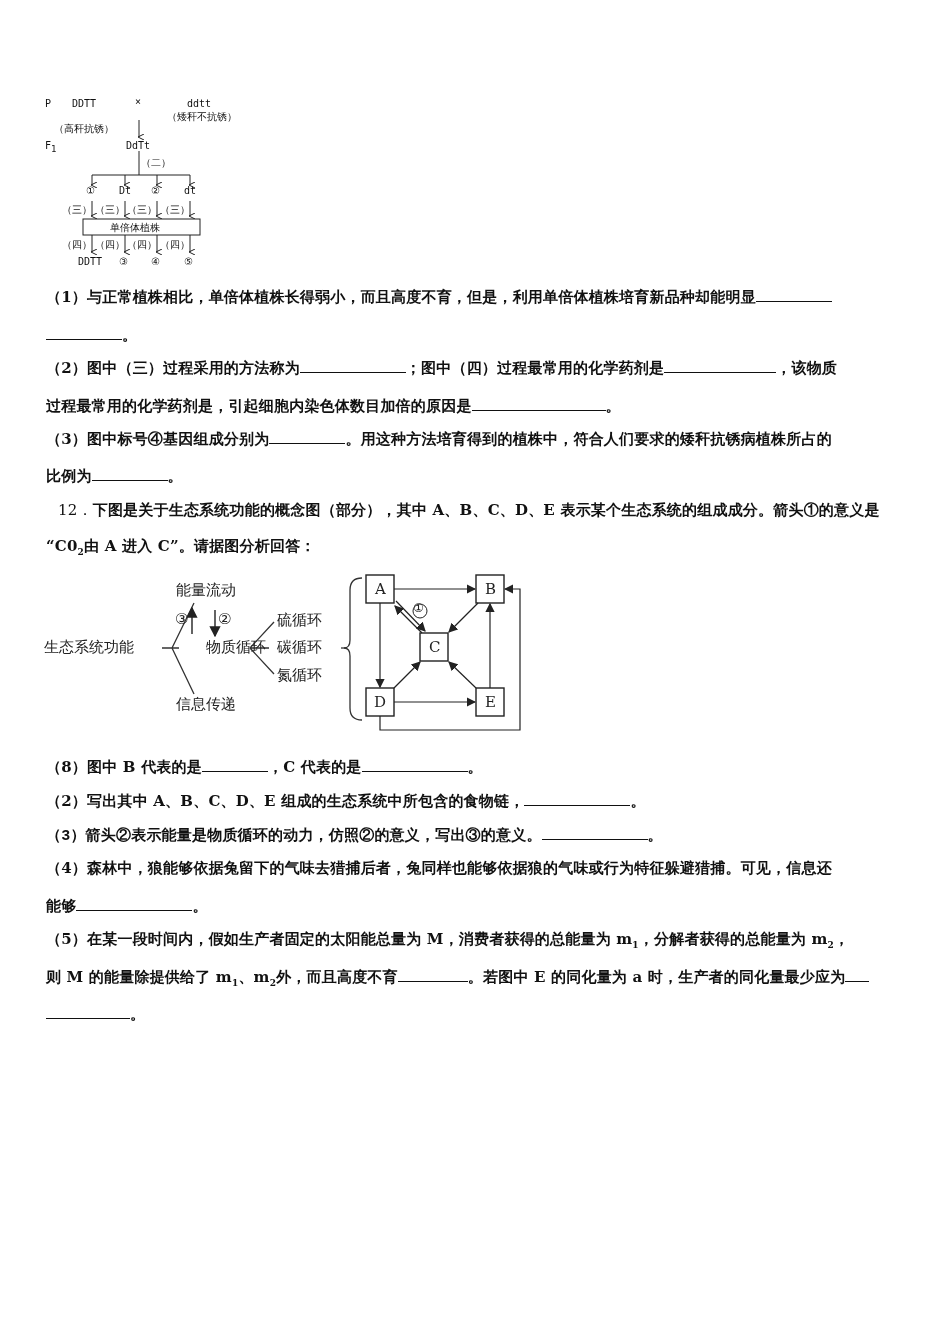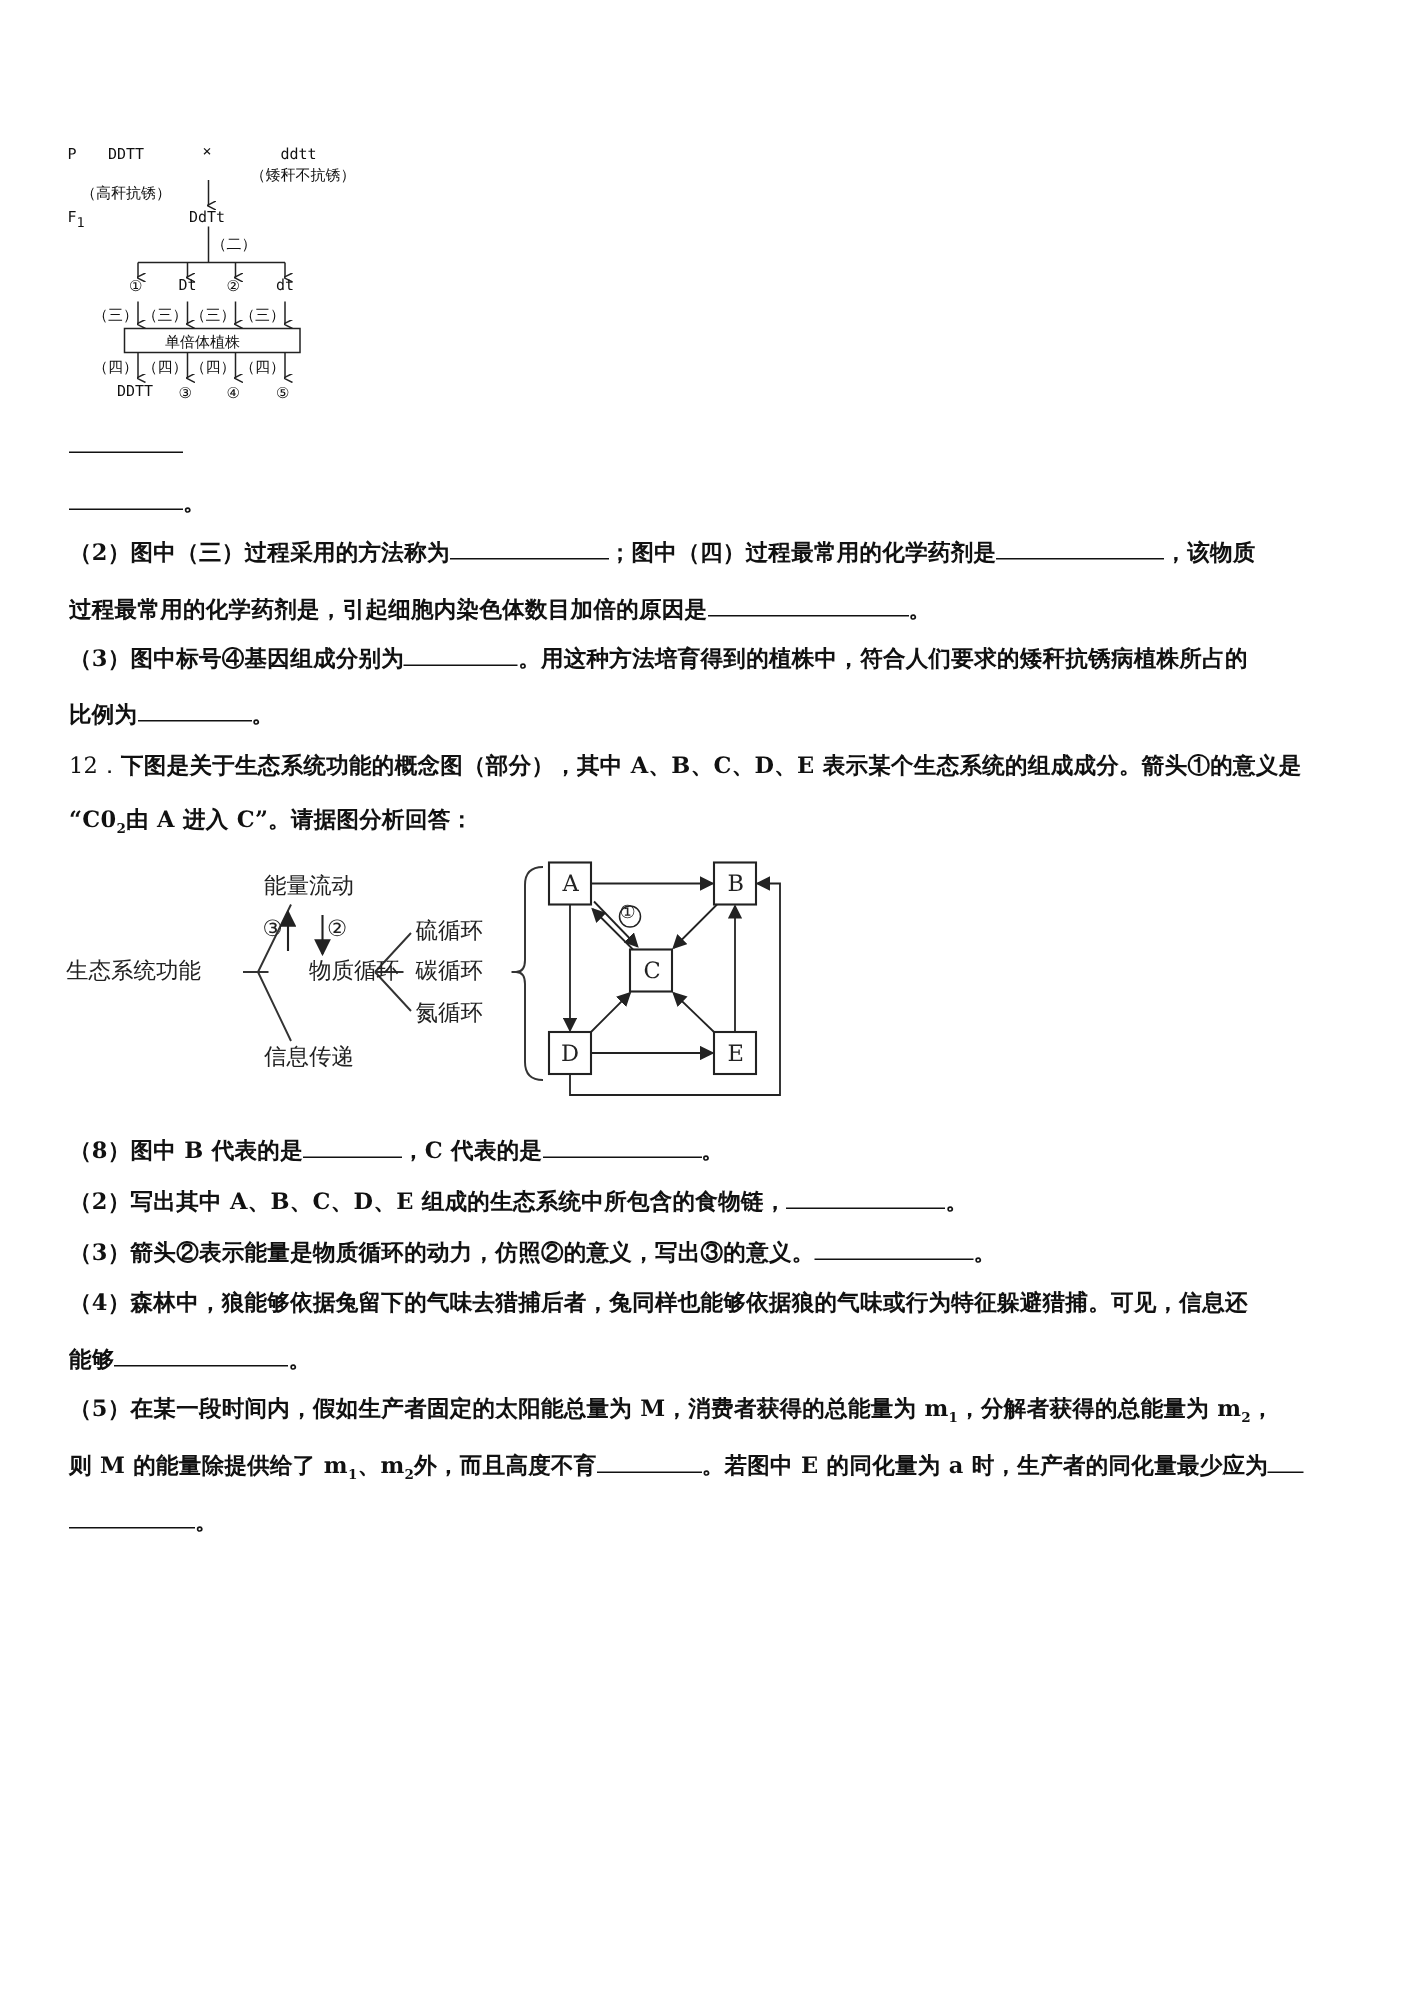--- a/index.html
+++ b/index.html
@@ -67,41 +67,41 @@
   <span class="abs" style="left:87px;top:143px;">（四）</span>
   <span class="abs" style="left:120px;top:143px;">（四）</span>
 
   <span class="abs" style="left:38px;top:161px;">DDTT</span>
   <span class="abs" style="left:79px;top:161px;">③</span>
   <span class="abs" style="left:111px;top:161px;">④</span>
   <span class="abs" style="left:144px;top:161px;">⑤</span>
 </div>
 
 <div class="line" style="top:287px;">
-  <span class="blank" style="width:76px;"></span>
+  <span>（1）与正常植株相比，单倍体植株长得弱小，而且高度不育，但是，利用单倍体植株培育新品种却能明显</span><span class="blank" style="width:76px;"></span>
 </div>
 <div class="line" style="top:325px;">
   <span class="blank" style="width:76px;"></span><span>。</span>
 </div>
 
 <div class="line" style="top:358px;">
   <span>（2）图中（三）过程采用的方法称为</span><span class="blank" style="width:106px;"></span><span>；图中（四）过程最常用的化学药剂是</span><span class="blank" style="width:112px;"></span><span>，该物质</span>
 </div>
 <div class="line" style="top:396px;">
   <span>过程最常用的化学药剂是，引起细胞内染色体数目加倍的原因是</span><span class="blank" style="width:134px;"></span><span>。</span>
 </div>
 
 <div class="line" style="top:429px;">
   <span>（3）图中标号④基因组成分别为</span><span class="blank" style="width:76px;"></span><span>。用这种方法培育得到的植株中，符合人们要求的矮秆抗锈病植株所占的</span>
 </div>
 <div class="line" style="top:466px;">
   <span>比例为</span><span class="blank" style="width:76px;"></span><span>。</span>
 </div>
 
-<div class="line" style="top:501px;">
+<div class="line" style="top:501px;margin-left:12px;">
   <span class="qnum">12．</span><span>下图是关于生态系统功能的概念图（部分），其中 A、B、C、D、E 表示某个生态系统的组成成分。箭头①的意义是</span>
 </div>
 <div class="line" style="top:537px;">
   <span>“C0</span><sub>2</sub><span>由 A 进入 C”。请据图分析回答：</span>
 </div>
 
 <div class="abs" style="left:44px;top:570px;width:490px;height:170px;font-family:'DejaVu Sans',sans-serif;font-size:15px;color:#222;">
   <svg class="abs" style="left:0;top:0;" width="490" height="170">
     <defs>
       <marker id="a2" markerWidth="8" markerHeight="8" refX="7" refY="4" orient="auto">
@@ -164,21 +164,21 @@
   <span class="abs" style="left:441px;top:123px;font-family:'DejaVu Serif',serif;">E</span>
   <span class="abs" style="left:369px;top:31px;font-size:12px;">①</span>
 </div>
 
 <div class="line" style="top:757px;">
   <span>（8）图中 B 代表的是</span><span class="blank" style="width:66px;"></span><span>，C 代表的是</span><span class="blank" style="width:106px;"></span><span>。</span>
 </div>
 <div class="line" style="top:791px;">
   <span>（2）写出其中 A、B、C、D、E 组成的生态系统中所包含的食物链，</span><span class="blank" style="width:106px;"></span><span>。</span>
 </div>
-<div class="line" style="top:825px;">
+<div class="line" style="top:825px;font-family:Liberation Mono, monospace;">
   <span>（3）箭头②表示能量是物质循环的动力，仿照②的意义，写出③的意义。</span><span class="blank" style="width:106px;"></span><span>。</span>
 </div>
 
 <div class="line" style="top:859px;">
   <span>（4）森林中，狼能够依据兔留下的气味去猎捕后者，兔同样也能够依据狼的气味或行为特征躲避猎捕。可见，信息还</span>
 </div>
 <div class="line" style="top:896px;">
   <span>能够</span><span class="blank" style="width:116px;"></span><span>。</span>
 </div>
 

